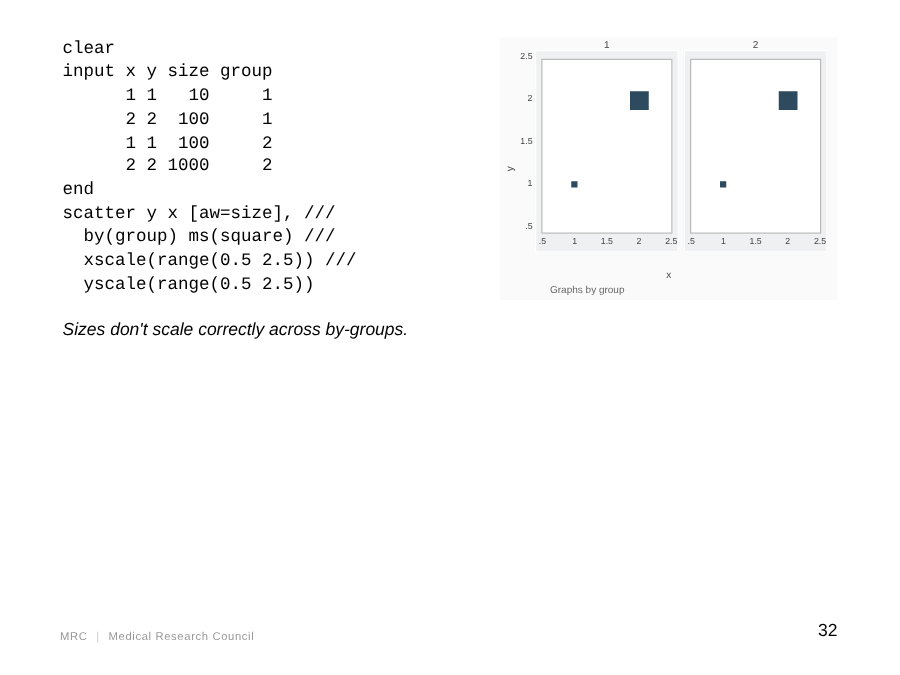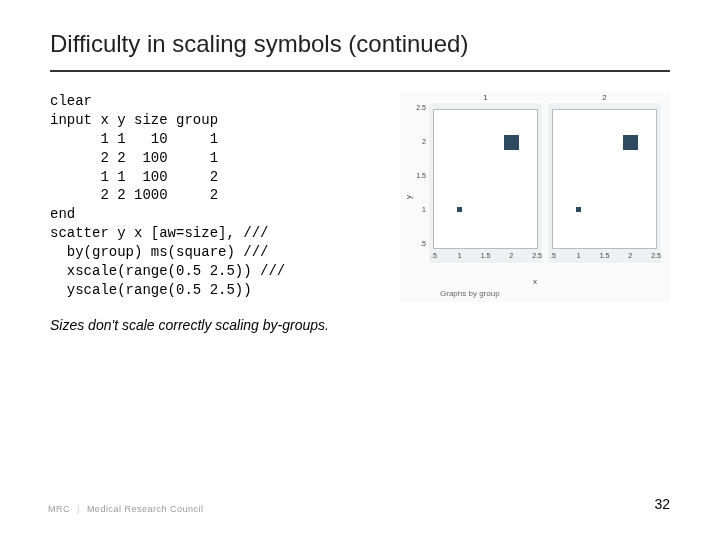--- a/index.html
+++ b/index.html
@@ -141,36 +141,35 @@
   }
   .footer-logo .bar {
     color: #ccc;
     padding: 0 4px;
   }
 </style>
 </head>
 <body>
 
 <div class="slide">
-  <h1 class="title">Difficulty in scaling symbols (continued)</h1>
 
   <div class="content">
     <div class="left">
       <pre class="code">clear
 input x y size group
       1 1   10     1
       2 2  100     1
       1 1  100     2
       2 2 1000     2
 end
 scatter y x [aw=size], ///
   by(group) ms(square) ///
   xscale(range(0.5 2.5)) ///
   yscale(range(0.5 2.5))</pre>
-      <div class="caption">Sizes don't scale correctly scaling by-groups.</div>
+      <div class="caption">Sizes don't scale correctly across by-groups.</div>
     </div>
 
     <div class="chart-box">
       <div class="y-axis-label">y</div>
 
       <div class="ytick" style="top:12px">2.5</div>
       <div class="ytick" style="top:46px">2</div>
       <div class="ytick" style="top:80px">1.5</div>
       <div class="ytick" style="top:114px">1</div>
       <div class="ytick" style="top:148px">.5</div>

